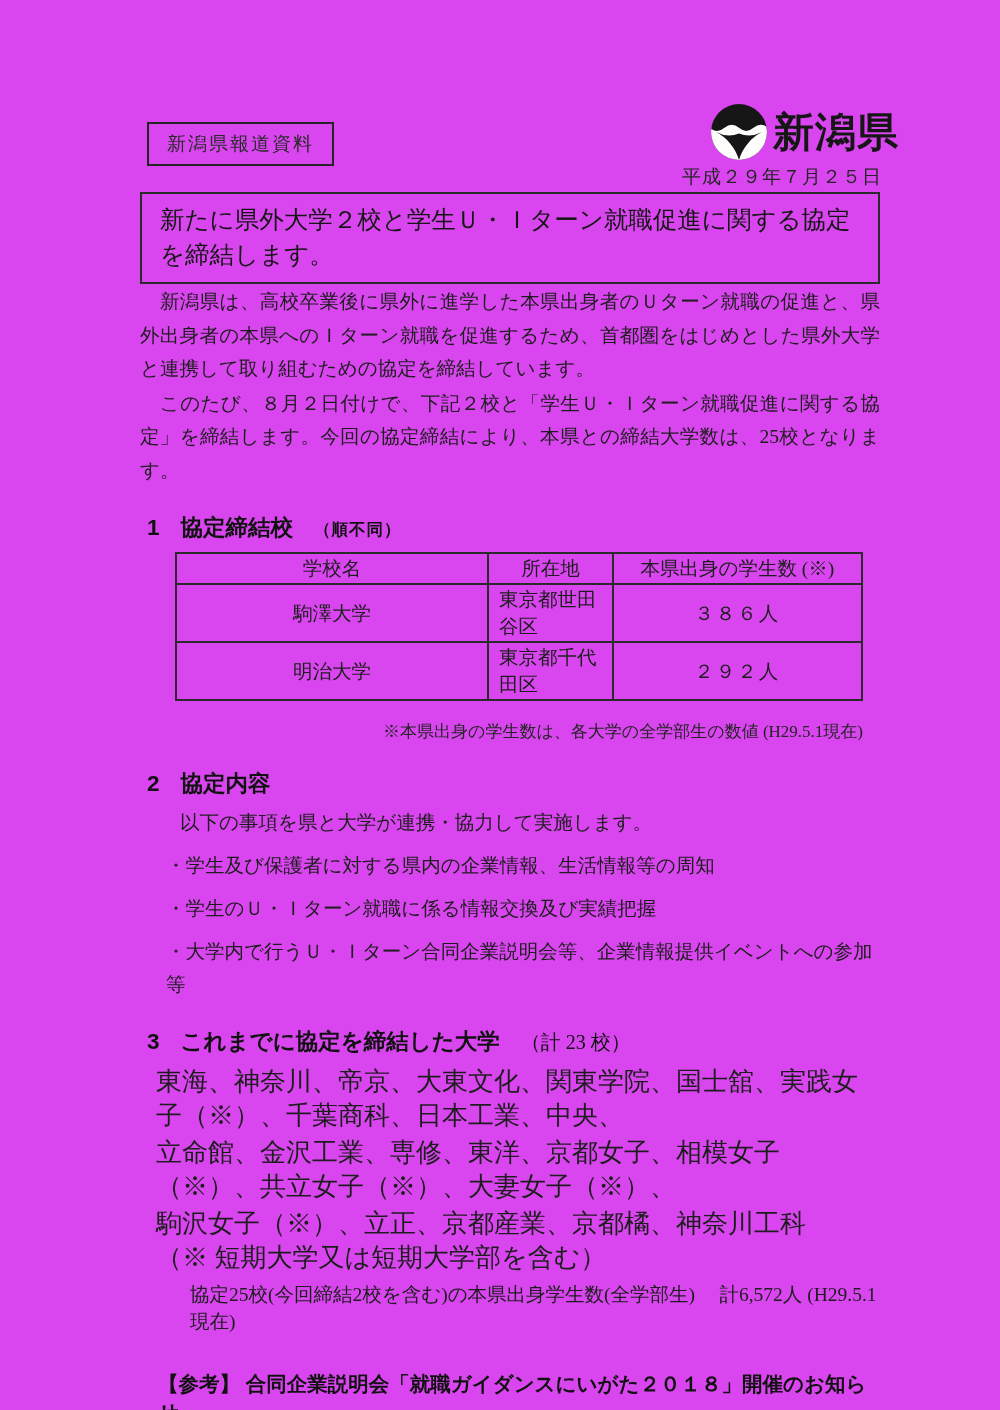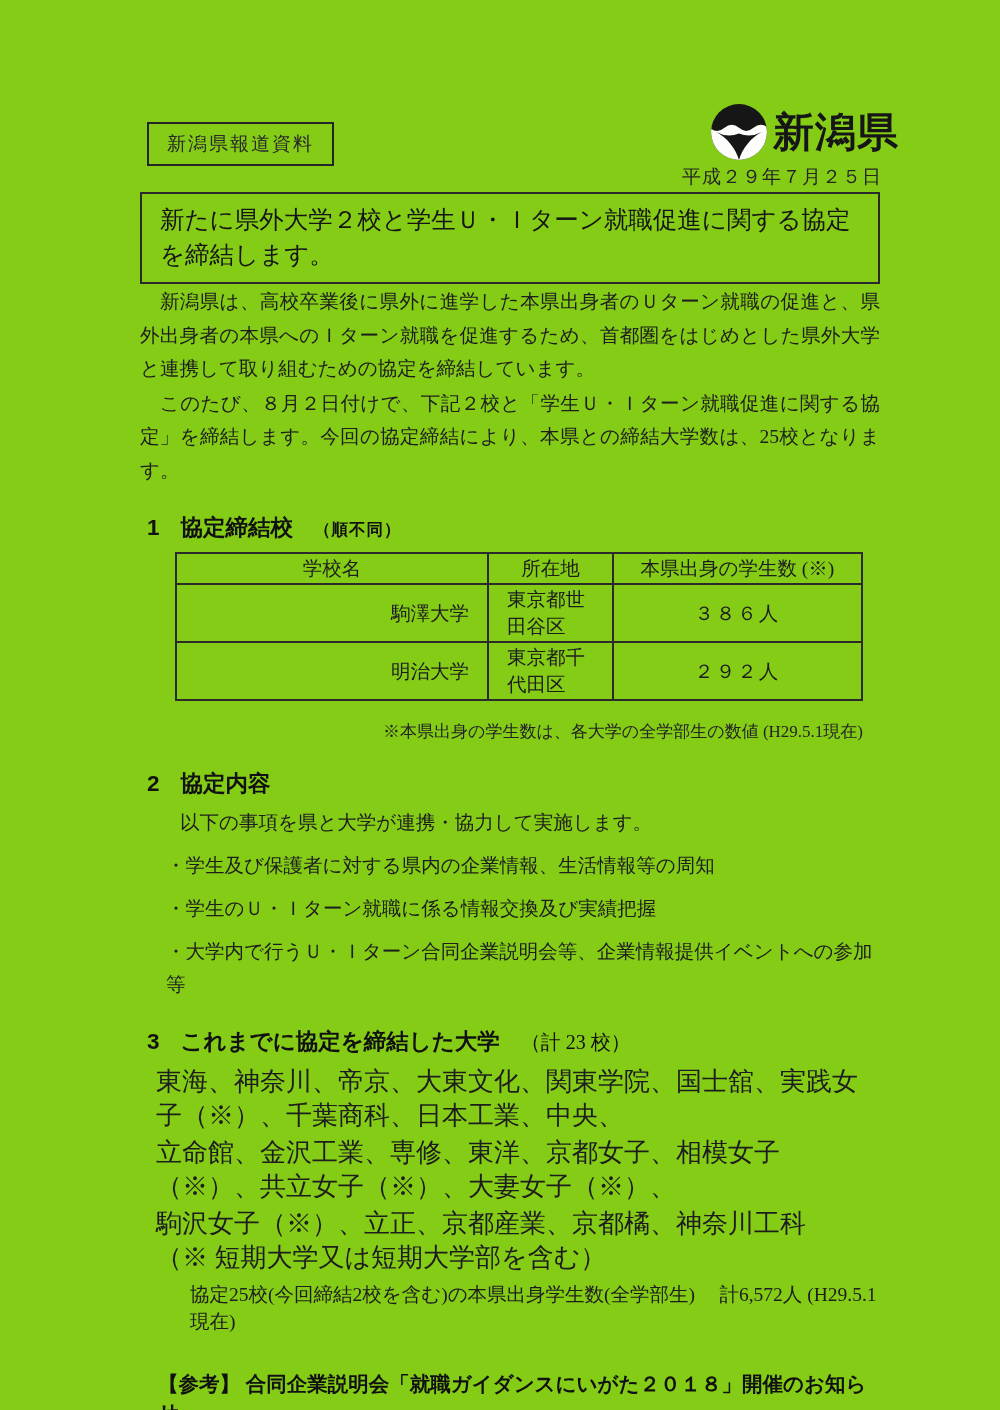--- a/index.html
+++ b/index.html
@@ -1,21 +1,21 @@
 <!DOCTYPE html>
 <html lang="ja"><head>
 <meta charset="utf-8">
 <style>
   * { margin:0; padding:0; box-sizing:border-box; }
   html,body { background:#ffffff; }
   .page {
     position:relative;
     width:1000px; height:1410px;
     margin:0 auto;
-    background:#84cc16;
+    background:#d946ef;
     color:#1d1d1d;
     font-family:"Liberation Serif","DejaVu Serif",serif;
     overflow:hidden;
   }
   
   .press-label {
     position:absolute; left:147px; top:122px;
     border:2.5px solid #242424;
     padding:7px 18px;
     font-size:19px; letter-spacing:2px;
@@ -66,24 +66,24 @@
   
   table.schools {
     margin:9px 0 0 35px;
     border-collapse:collapse;
     width:688px;
     font-size:19.5px;
   }
   table.schools th, table.schools td {
     border:2px solid #2b2b2b;
     height:31px;
-    padding:1px 18px;
+    padding:1px 10px;
   }
   table.schools th { font-weight:normal; text-align:center; }
-  td.c-name { width:303px; text-align:right; }
+  td.c-name { width:303px; text-align:center; }
   td.c-loc  { width:121px; text-align:left; padding-left:8px; }
   td.c-num  { width:242px; text-align:center; letter-spacing:2px; }
   .table-note {
     width:723px;
     margin-top:19px;
     text-align:right;
     font-size:17px; color:#242424;
     white-space:pre-wrap;
   }
   .lead  { margin:7px 0 0 40px; font-size:19.5px; line-height:33px; }

